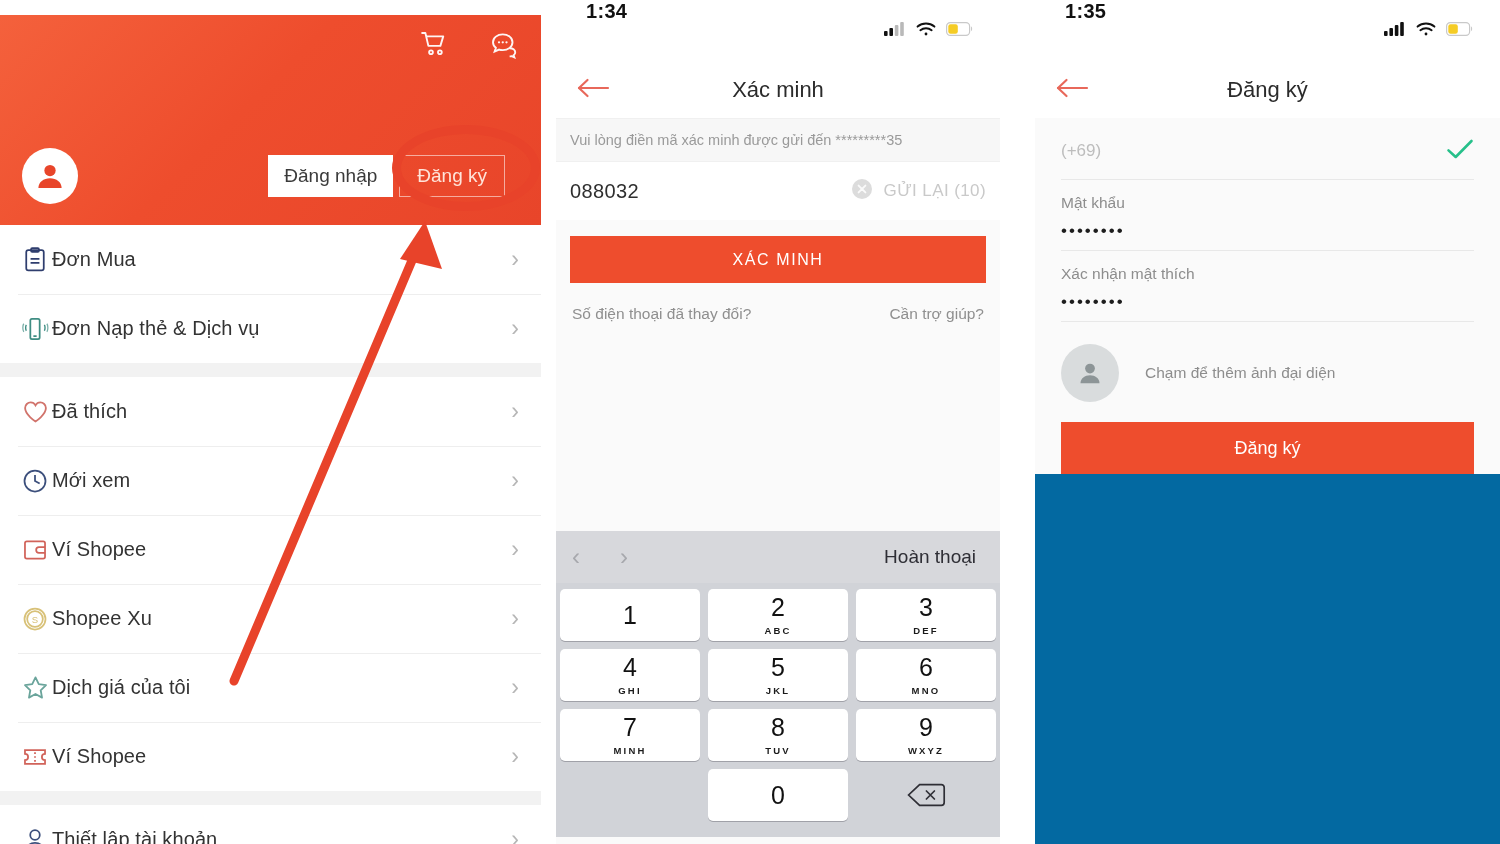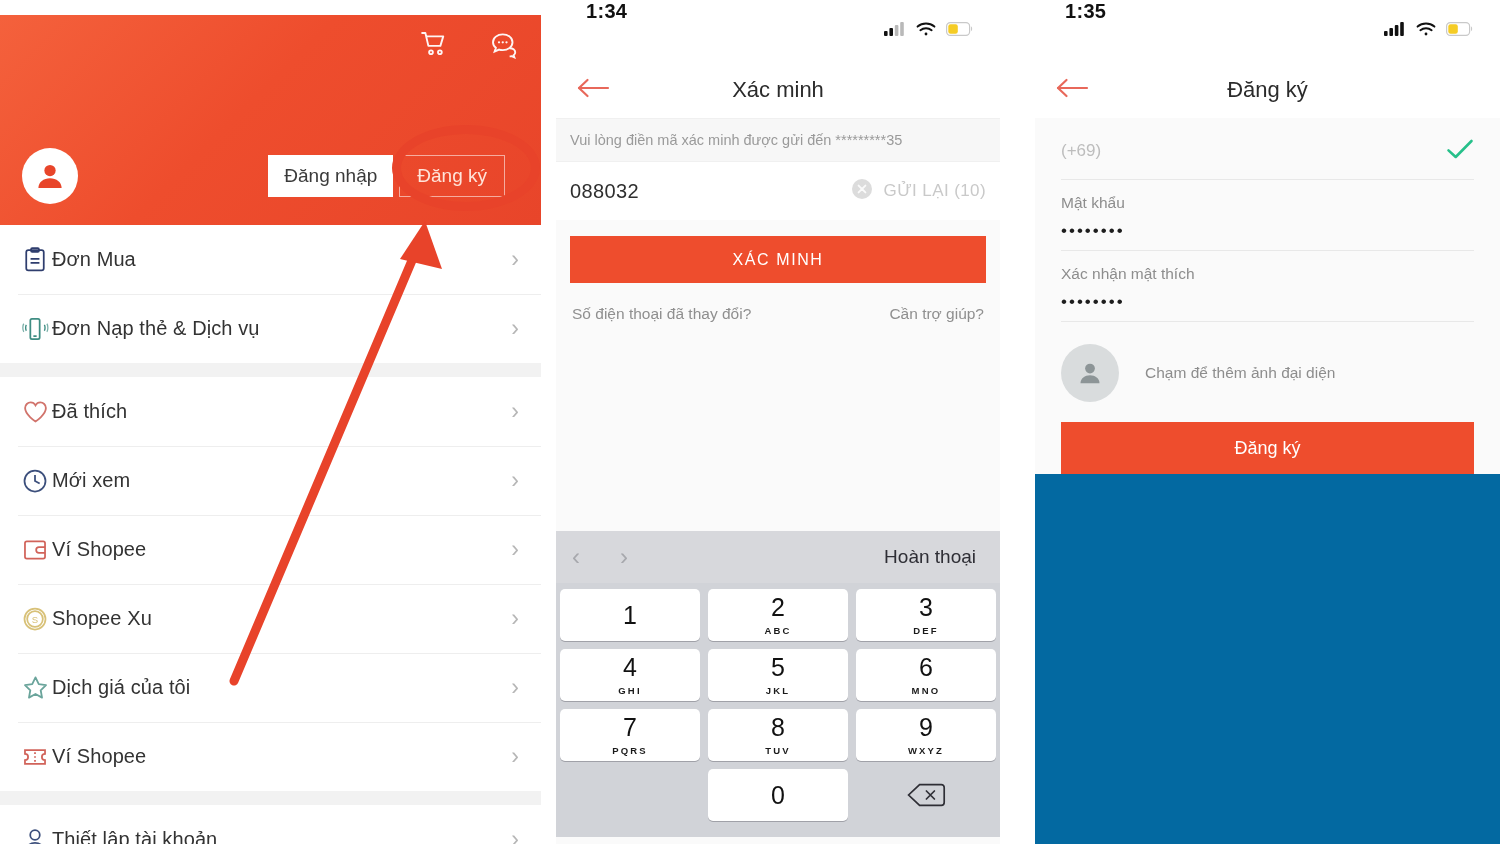--- a/index.html
+++ b/index.html
@@ -364,21 +364,21 @@
           <span class="kb-sub">JKL</span>
         </div>
         <div class="kb-key">
           <span class="kb-num">6</span>
           <span class="kb-sub">MNO</span>
         </div>
       </div>
       <div class="kb-row">
         <div class="kb-key">
           <span class="kb-num">7</span>
-          <span class="kb-sub">PQRS</span>
+          <span class="kb-sub">MINH</span>
         </div>
         <div class="kb-key">
           <span class="kb-num">8</span>
           <span class="kb-sub">TUV</span>
         </div>
         <div class="kb-key">
           <span class="kb-num">9</span>
           <span class="kb-sub">WXYZ</span>
         </div>
       </div>

